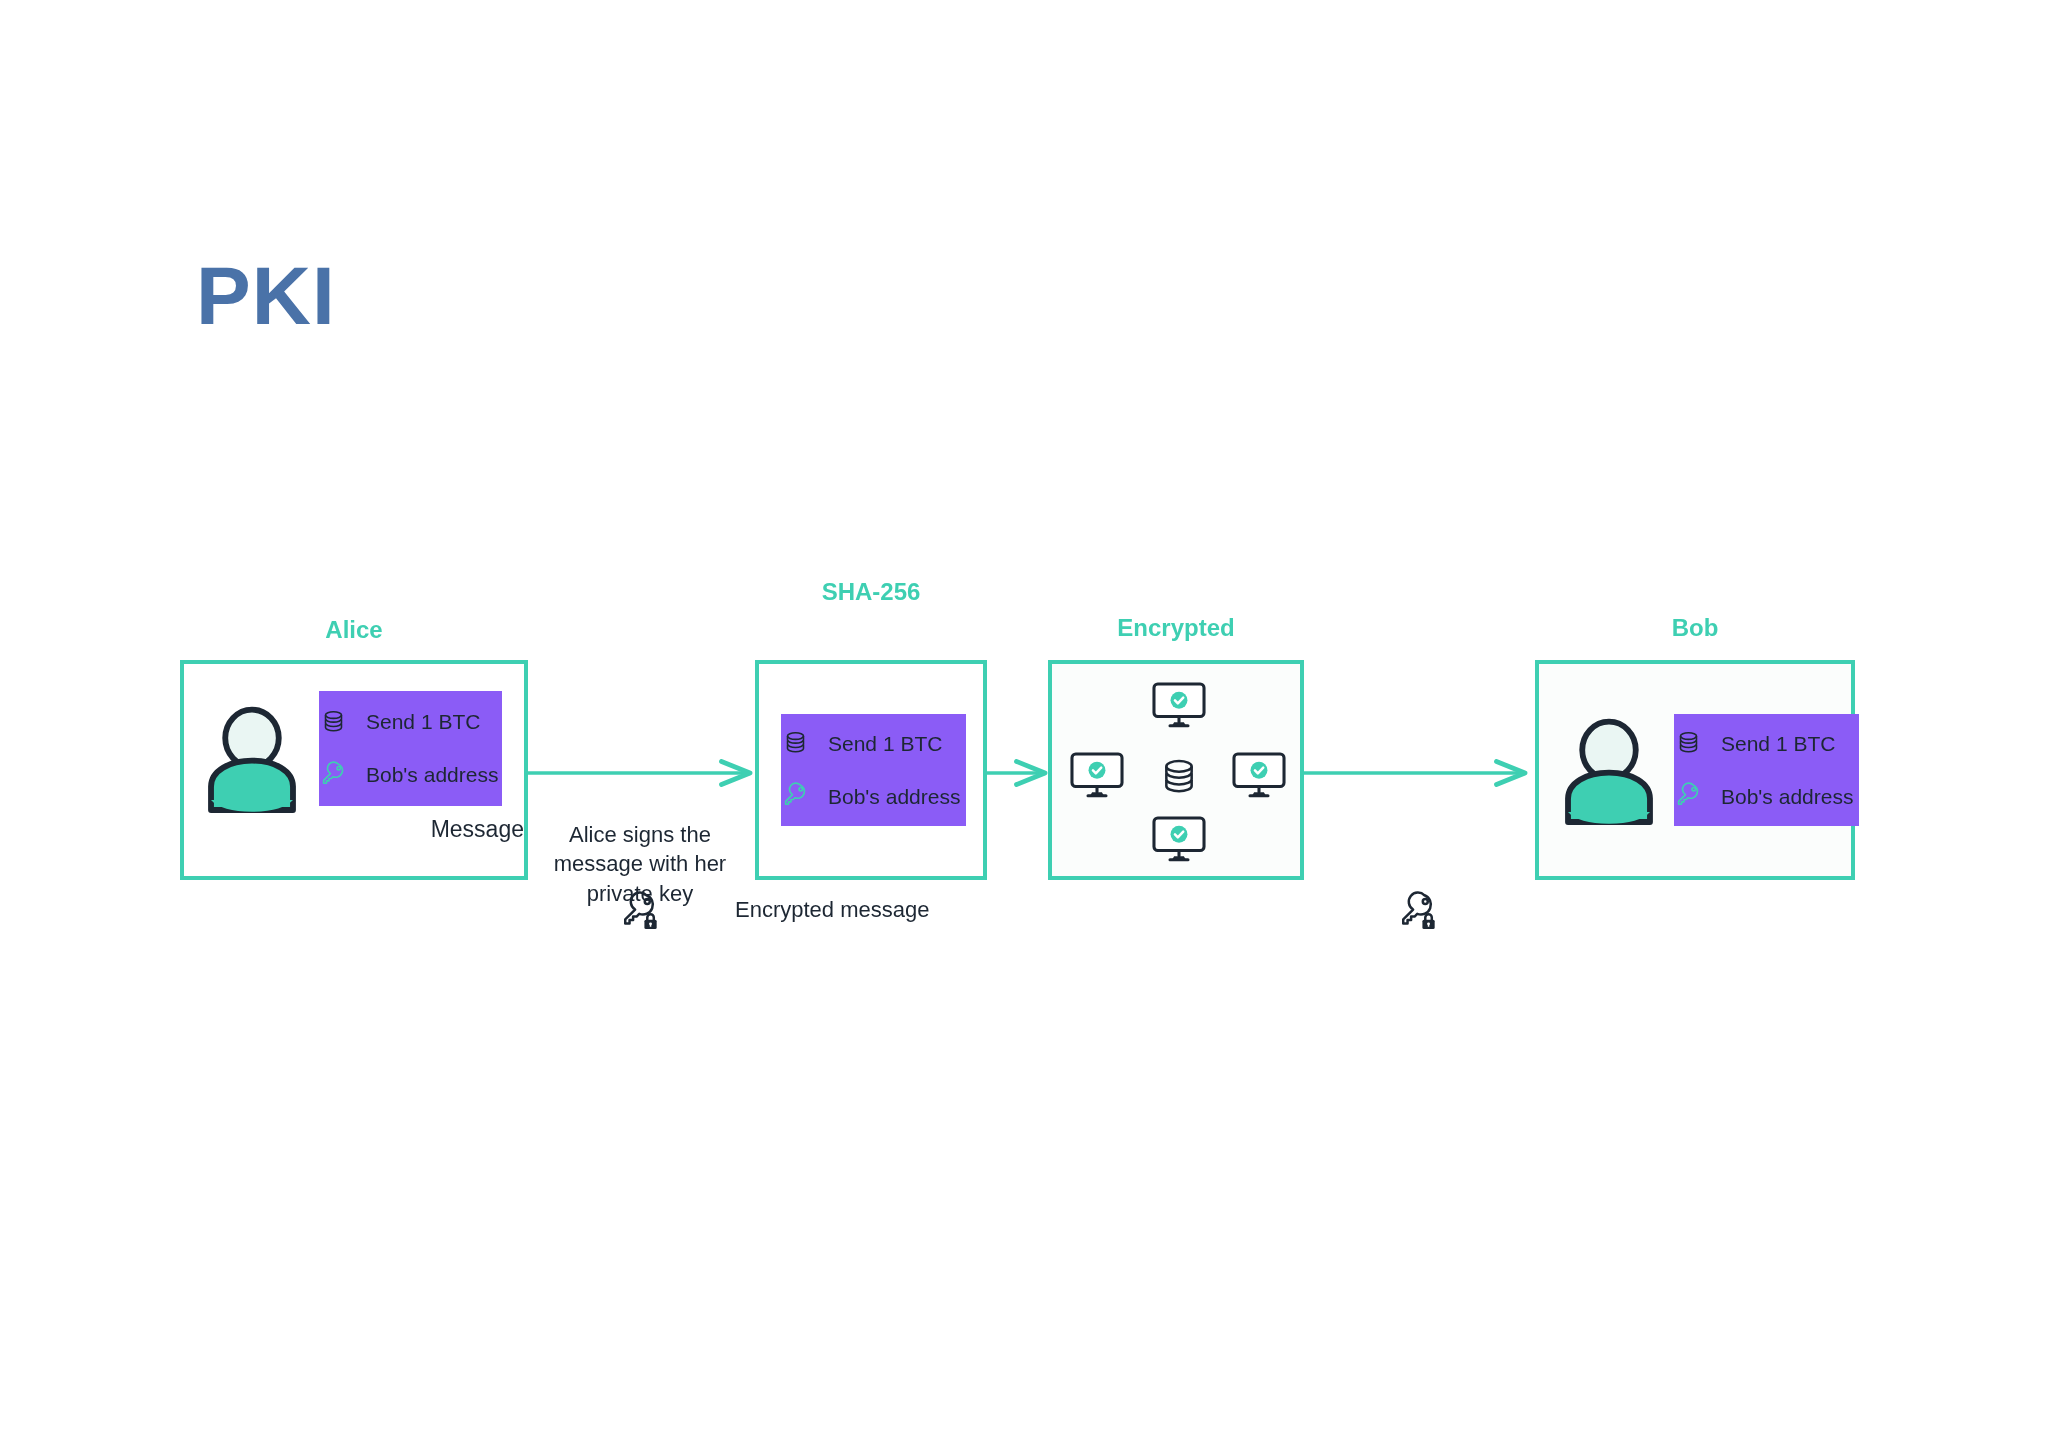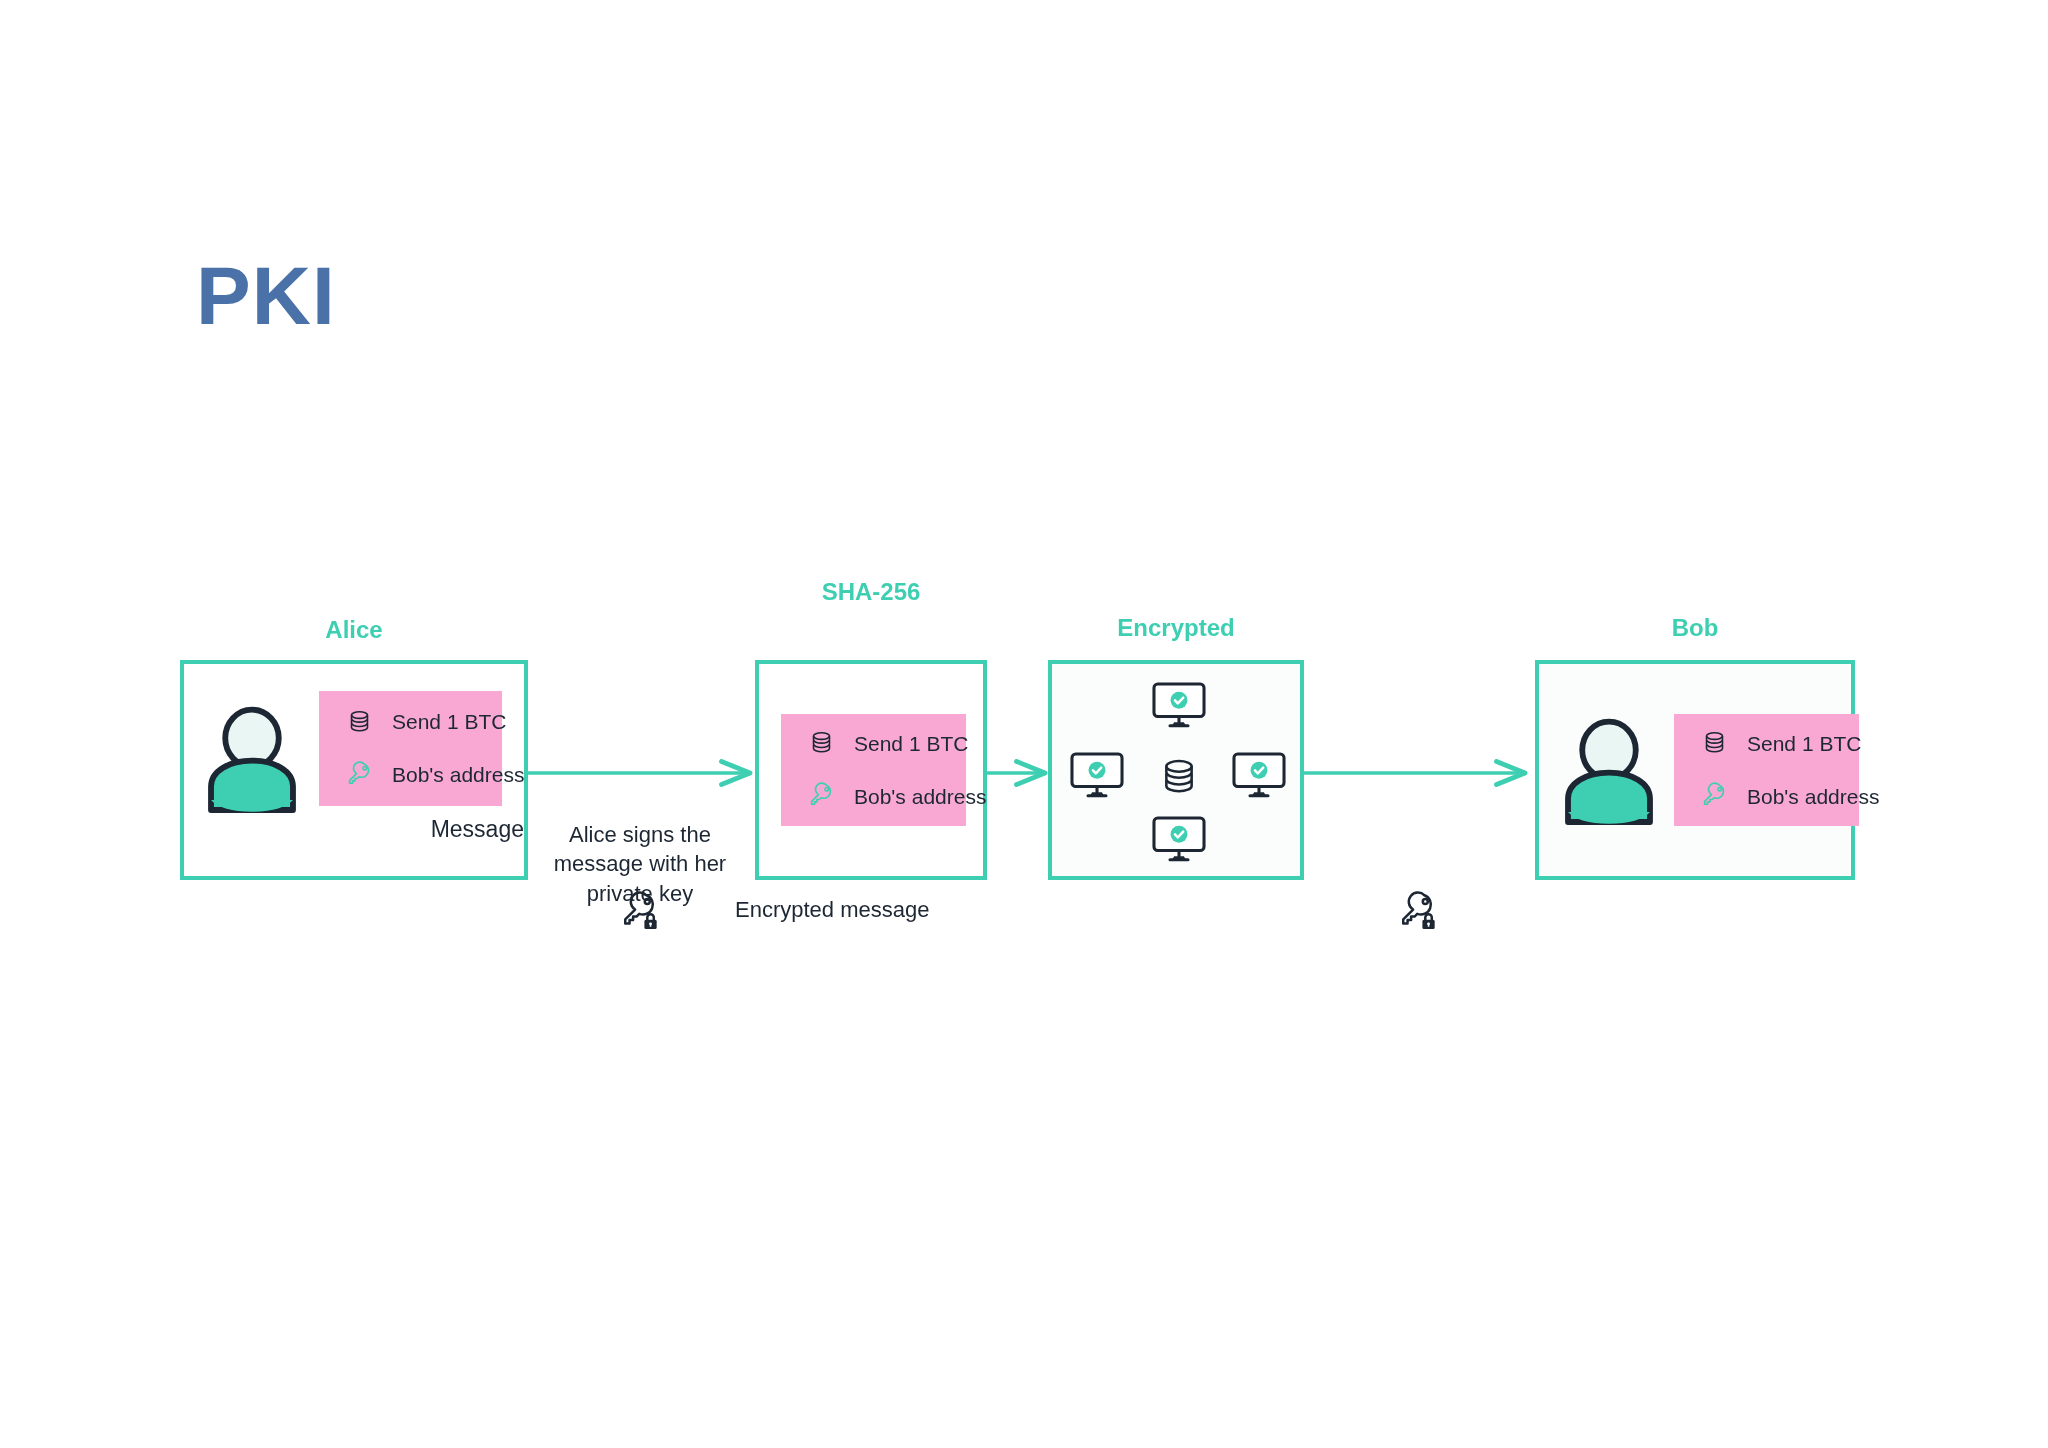--- a/index.html
+++ b/index.html
@@ -58,26 +58,25 @@
   .node-caption {
     position: absolute;
     color: #1d2733;
     font-size: 22px;
     line-height: 1.32;
   }
 
   
   .msg-card {
     position: absolute;
-    background: #f9a8d4;
+    background: #8b5cf6;
     display: flex;
     flex-direction: column;
     justify-content: center;
     gap: 20px;
-    padding-left: 26px;
     box-sizing: border-box;
   }
   .msg-row {
     display: flex;
     align-items: center;
     gap: 18px;
   }
   .msg-row-label {
     font-size: 21px;
     color: #1d2733;

